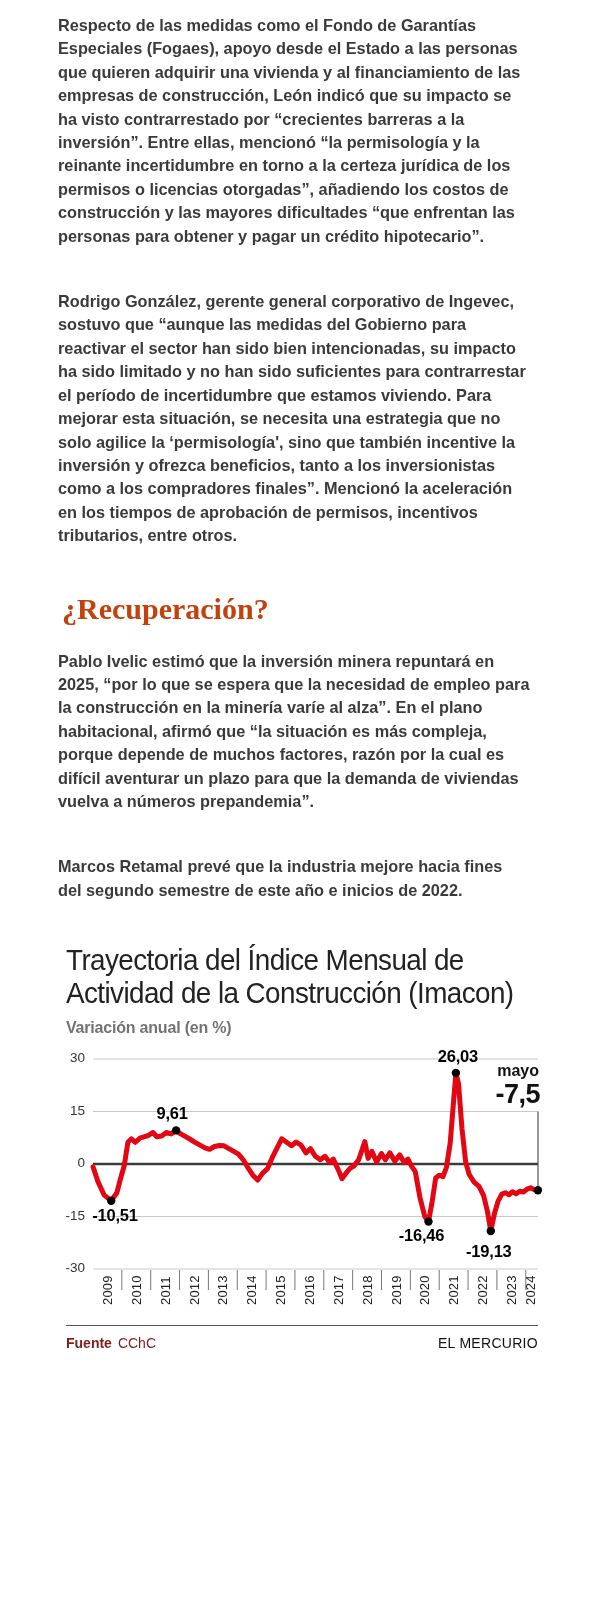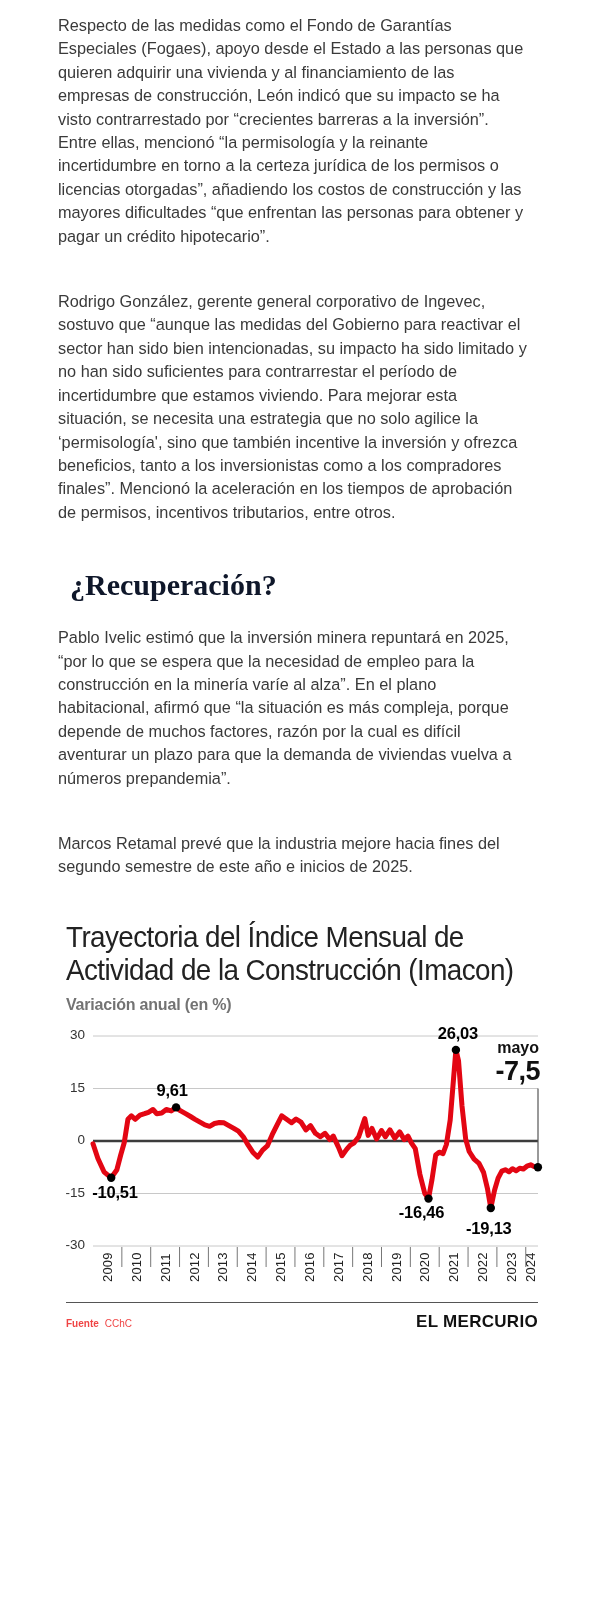--- a/index.html
+++ b/index.html
@@ -9,25 +9,26 @@
     margin:0 auto;
     background:#ffffff;
     overflow:hidden;
     font-family:"Liberation Sans","DejaVu Sans",sans-serif;
   }
   .article{padding:14px 80px 0 58px;width:472px;box-sizing:content-box;}
   .para{
     margin:0 0 42px 0;
     font-size:16.3px;line-height:23.4px;
     color:#3a3a3a;
+    font-weight:bold;
   }
   .section-heading{
-    margin:28px 0 22px 12px;
+    margin:28px 0 22px 4px;
     font-family:"Liberation Serif","DejaVu Serif",serif;
-    font-weight:700;font-size:30px;line-height:38px;color:#0f172a;
+    font-weight:700;font-size:30px;line-height:38px;color:#c2410c;
   }
   .chart-block{margin:8px;}
   .chart-title{
     margin:26px 0 0 58px;
     font-weight:400;font-size:29px;line-height:33px;color:#222;
     letter-spacing:-0.6px;
     transform:scaleX(0.96);transform-origin:left top;
     width:540px;
   }
   .chart-subtitle{
@@ -40,34 +41,34 @@
   .yearlabel{font-size:13px;fill:#222;letter-spacing:0.2px;}
   .anno{font-size:16.5px;font-weight:700;fill:#000;letter-spacing:-0.2px;}
   .endlabel1{font-size:16px;font-weight:700;fill:#111;}
   .endlabel2{font-size:27px;font-weight:700;fill:#111;letter-spacing:-0.5px;}
   .chart-footer{
     width:472px;margin:14px 0 0 58px;
     border-top:1.5px solid #555;
     padding-top:9px;
     display:flex;justify-content:space-between;align-items:baseline;
   }
-  .source{font-size:10px;color:#ef4444;}
+  .source{font-size:14px;color:#7f1d1d;}
   .source-label{font-weight:700;margin-right:6px;}
-  .credit{font-size:17px;font-weight:700;color:#111;letter-spacing:0.3px;}
+  .credit{font-size:14px;font-weight:400;color:#111;letter-spacing:0.3px;}
 </style>
 </head>
 <body>
 
 <div class="page">
   <article class="article">
     <p class="para">Respecto de las medidas como el Fondo de Garantías Especiales (Fogaes), apoyo desde el Estado a las personas que quieren adquirir una vivienda y al financiamiento de las empresas de construcción, León indicó que su impacto se ha visto contrarrestado por “crecientes barreras a la inversión”. Entre ellas, mencionó “la permisología y la reinante incertidumbre en torno a la certeza jurídica de los permisos o licencias otorgadas”, añadiendo los costos de construcción y las mayores dificultades “que enfrentan las personas para obtener y pagar un crédito hipotecario”.</p>
     <p class="para">Rodrigo González, gerente general corporativo de Ingevec, sostuvo que “aunque las medidas del Gobierno para reactivar el sector han sido bien intencionadas, su impacto ha sido limitado y no han sido suficientes para contrarrestar el período de incertidumbre que estamos viviendo. Para mejorar esta situación, se necesita una estrategia que no solo agilice la ‘permisología', sino que también incentive la inversión y ofrezca beneficios, tanto a los inversionistas como a los compradores finales”. Mencionó la aceleración en los tiempos de aprobación de permisos, incentivos tributarios, entre otros.</p>
     <h2 class="section-heading">¿Recuperación?</h2>
     <p class="para">Pablo Ivelic estimó que la inversión minera repuntará en 2025, “por lo que se espera que la necesidad de empleo para la construcción en la minería varíe al alza”. En el plano habitacional, afirmó que “la situación es más compleja, porque depende de muchos factores, razón por la cual es difícil aventurar un plazo para que la demanda de viviendas vuelva a números prepandemia”.</p>
-    <p class="para">Marcos Retamal prevé que la industria mejore hacia fines del segundo semestre de este año e inicios de 2025.</p>
+    <p class="para">Marcos Retamal prevé que la industria mejore hacia fines del segundo semestre de este año e inicios de 2022.</p>
   </article>
 
   <section class="chart-block">
     <h3 class="chart-title"><span>Trayectoria del Índice Mensual de</span><br><span>Actividad de la Construcción (Imacon)</span></h3>
     <div class="chart-subtitle">Variación anual (en %)</div>
 
     <svg id="chart-svg" width="610" height="268" viewBox="0 0 610 268" aria-label="Imacon line chart">
         <line x1="85" y1="16" x2="530" y2="16" stroke="#c8c8c8" stroke-width="1"></line>
         <text x="77" y="19" text-anchor="end" class="ytick">30</text>
         <line x1="85" y1="68.5" x2="530" y2="68.5" stroke="#c8c8c8" stroke-width="1"></line>

